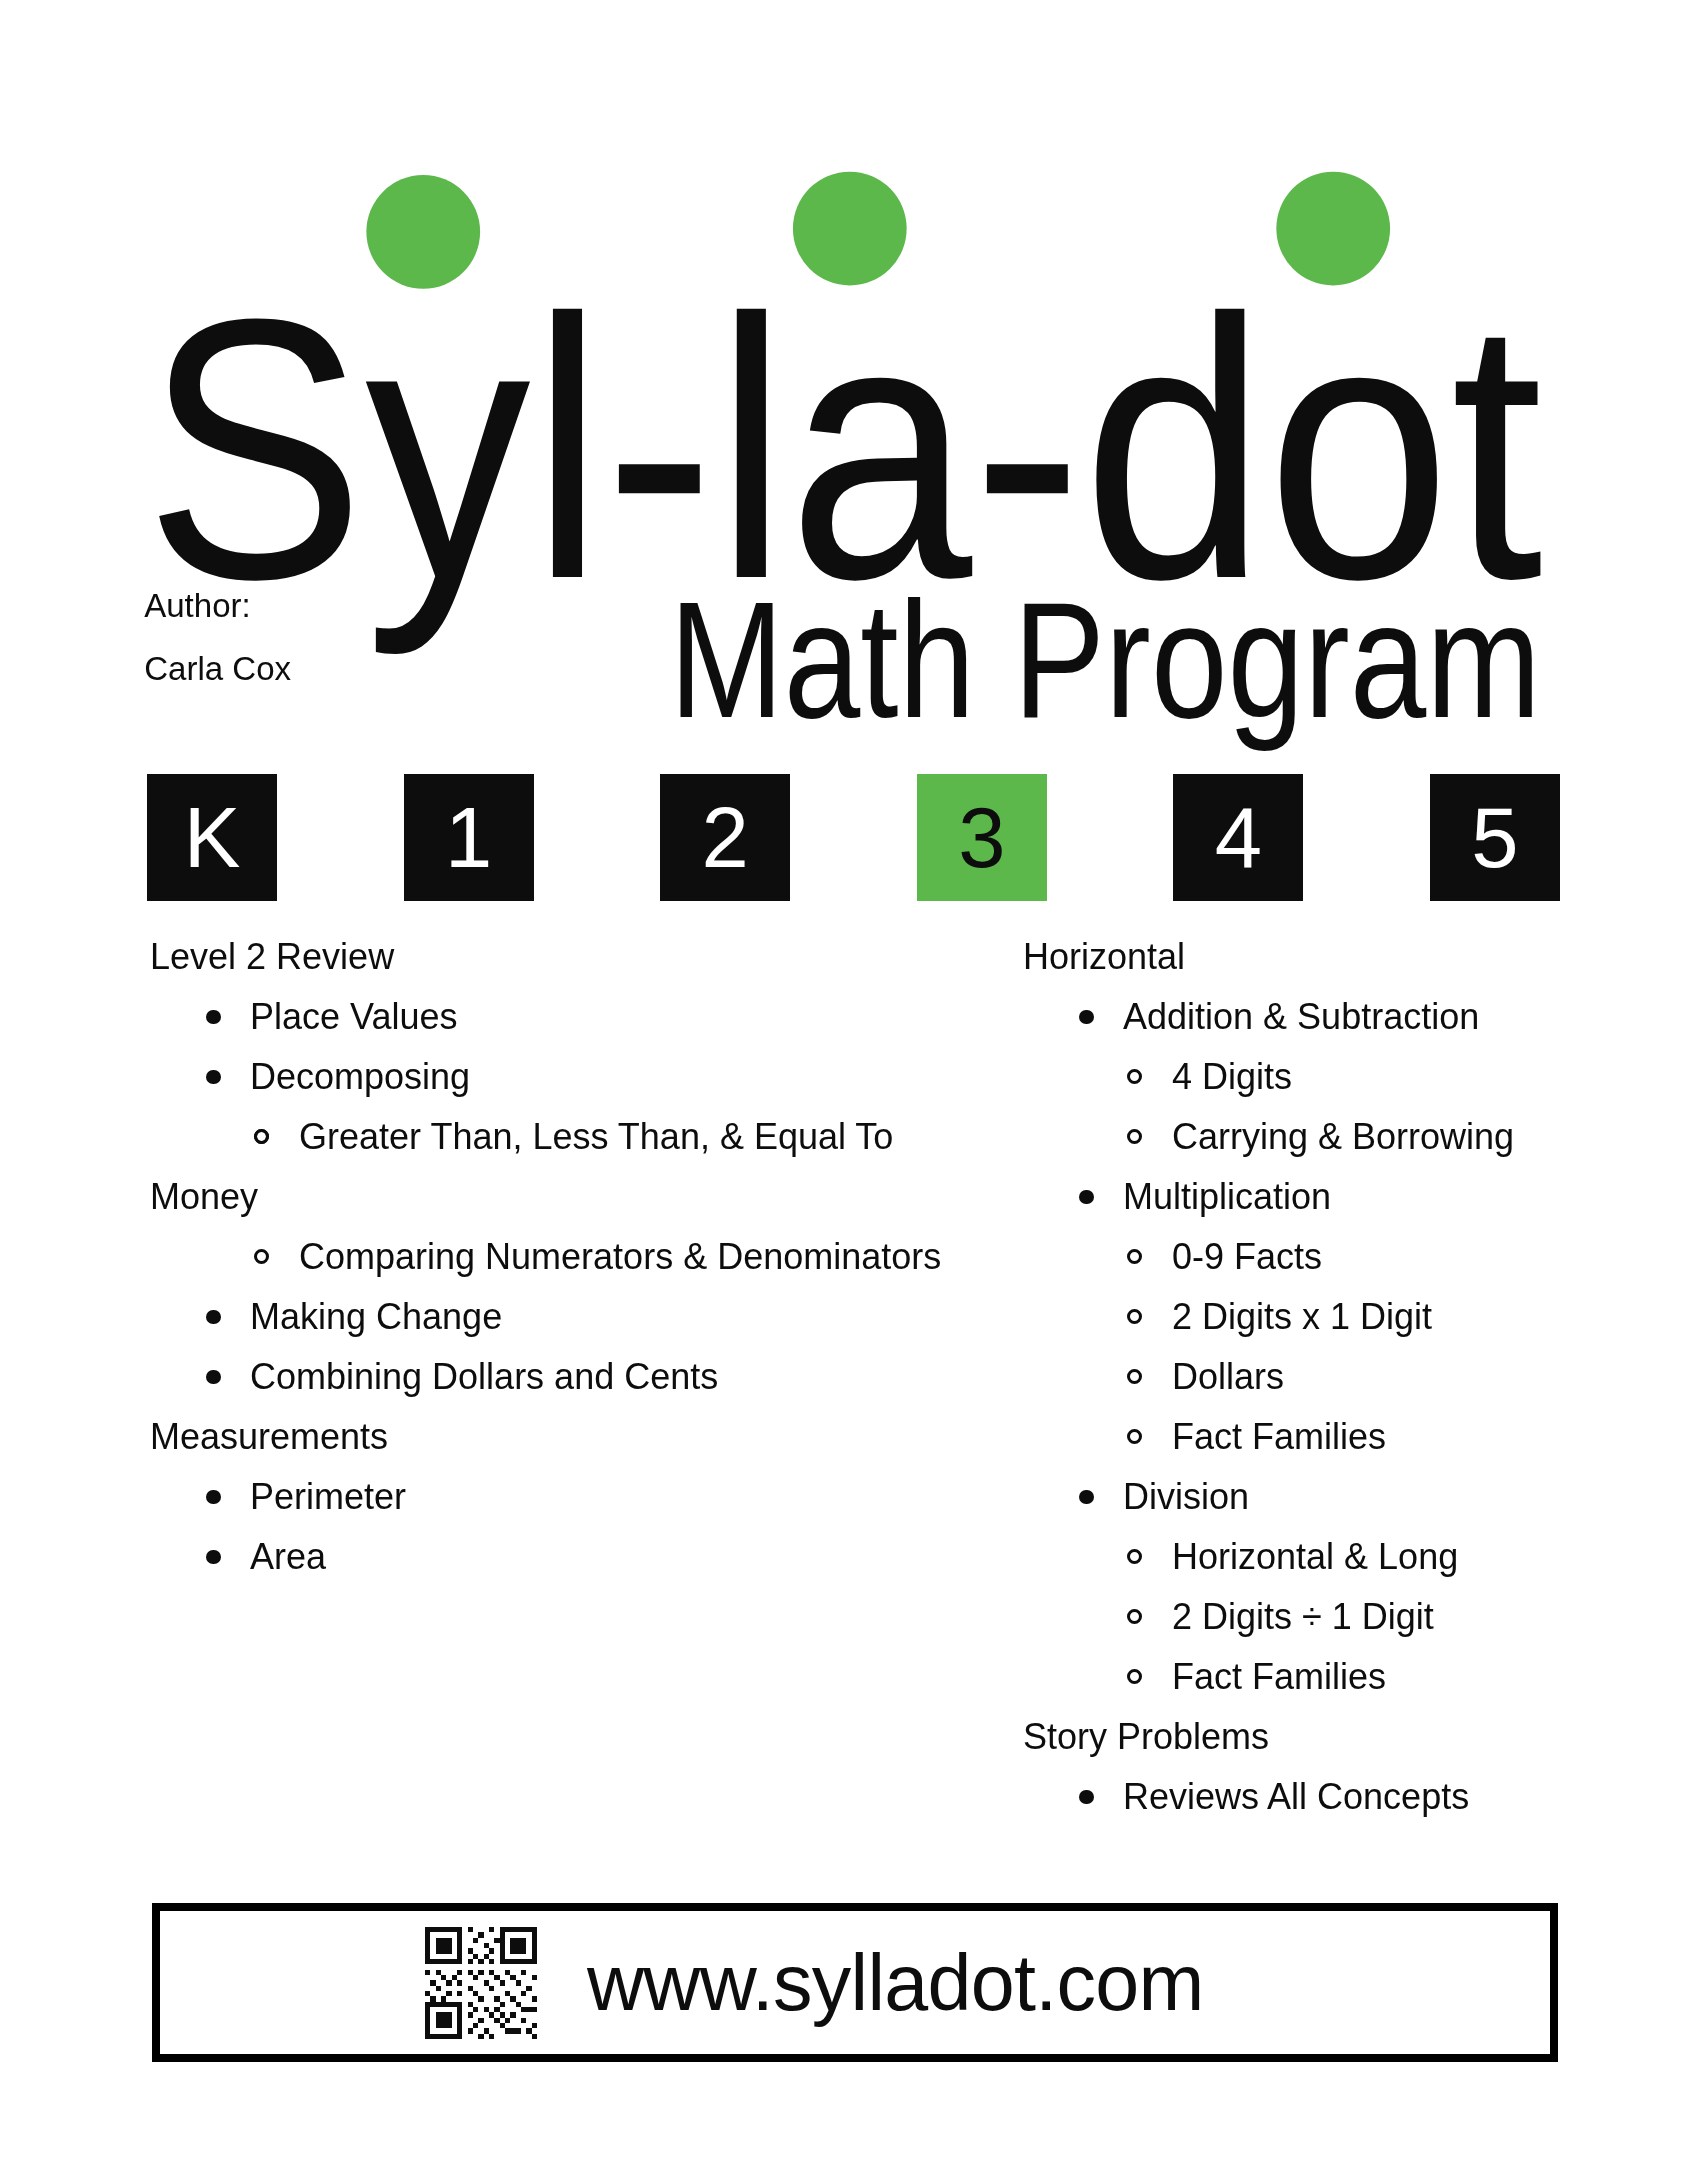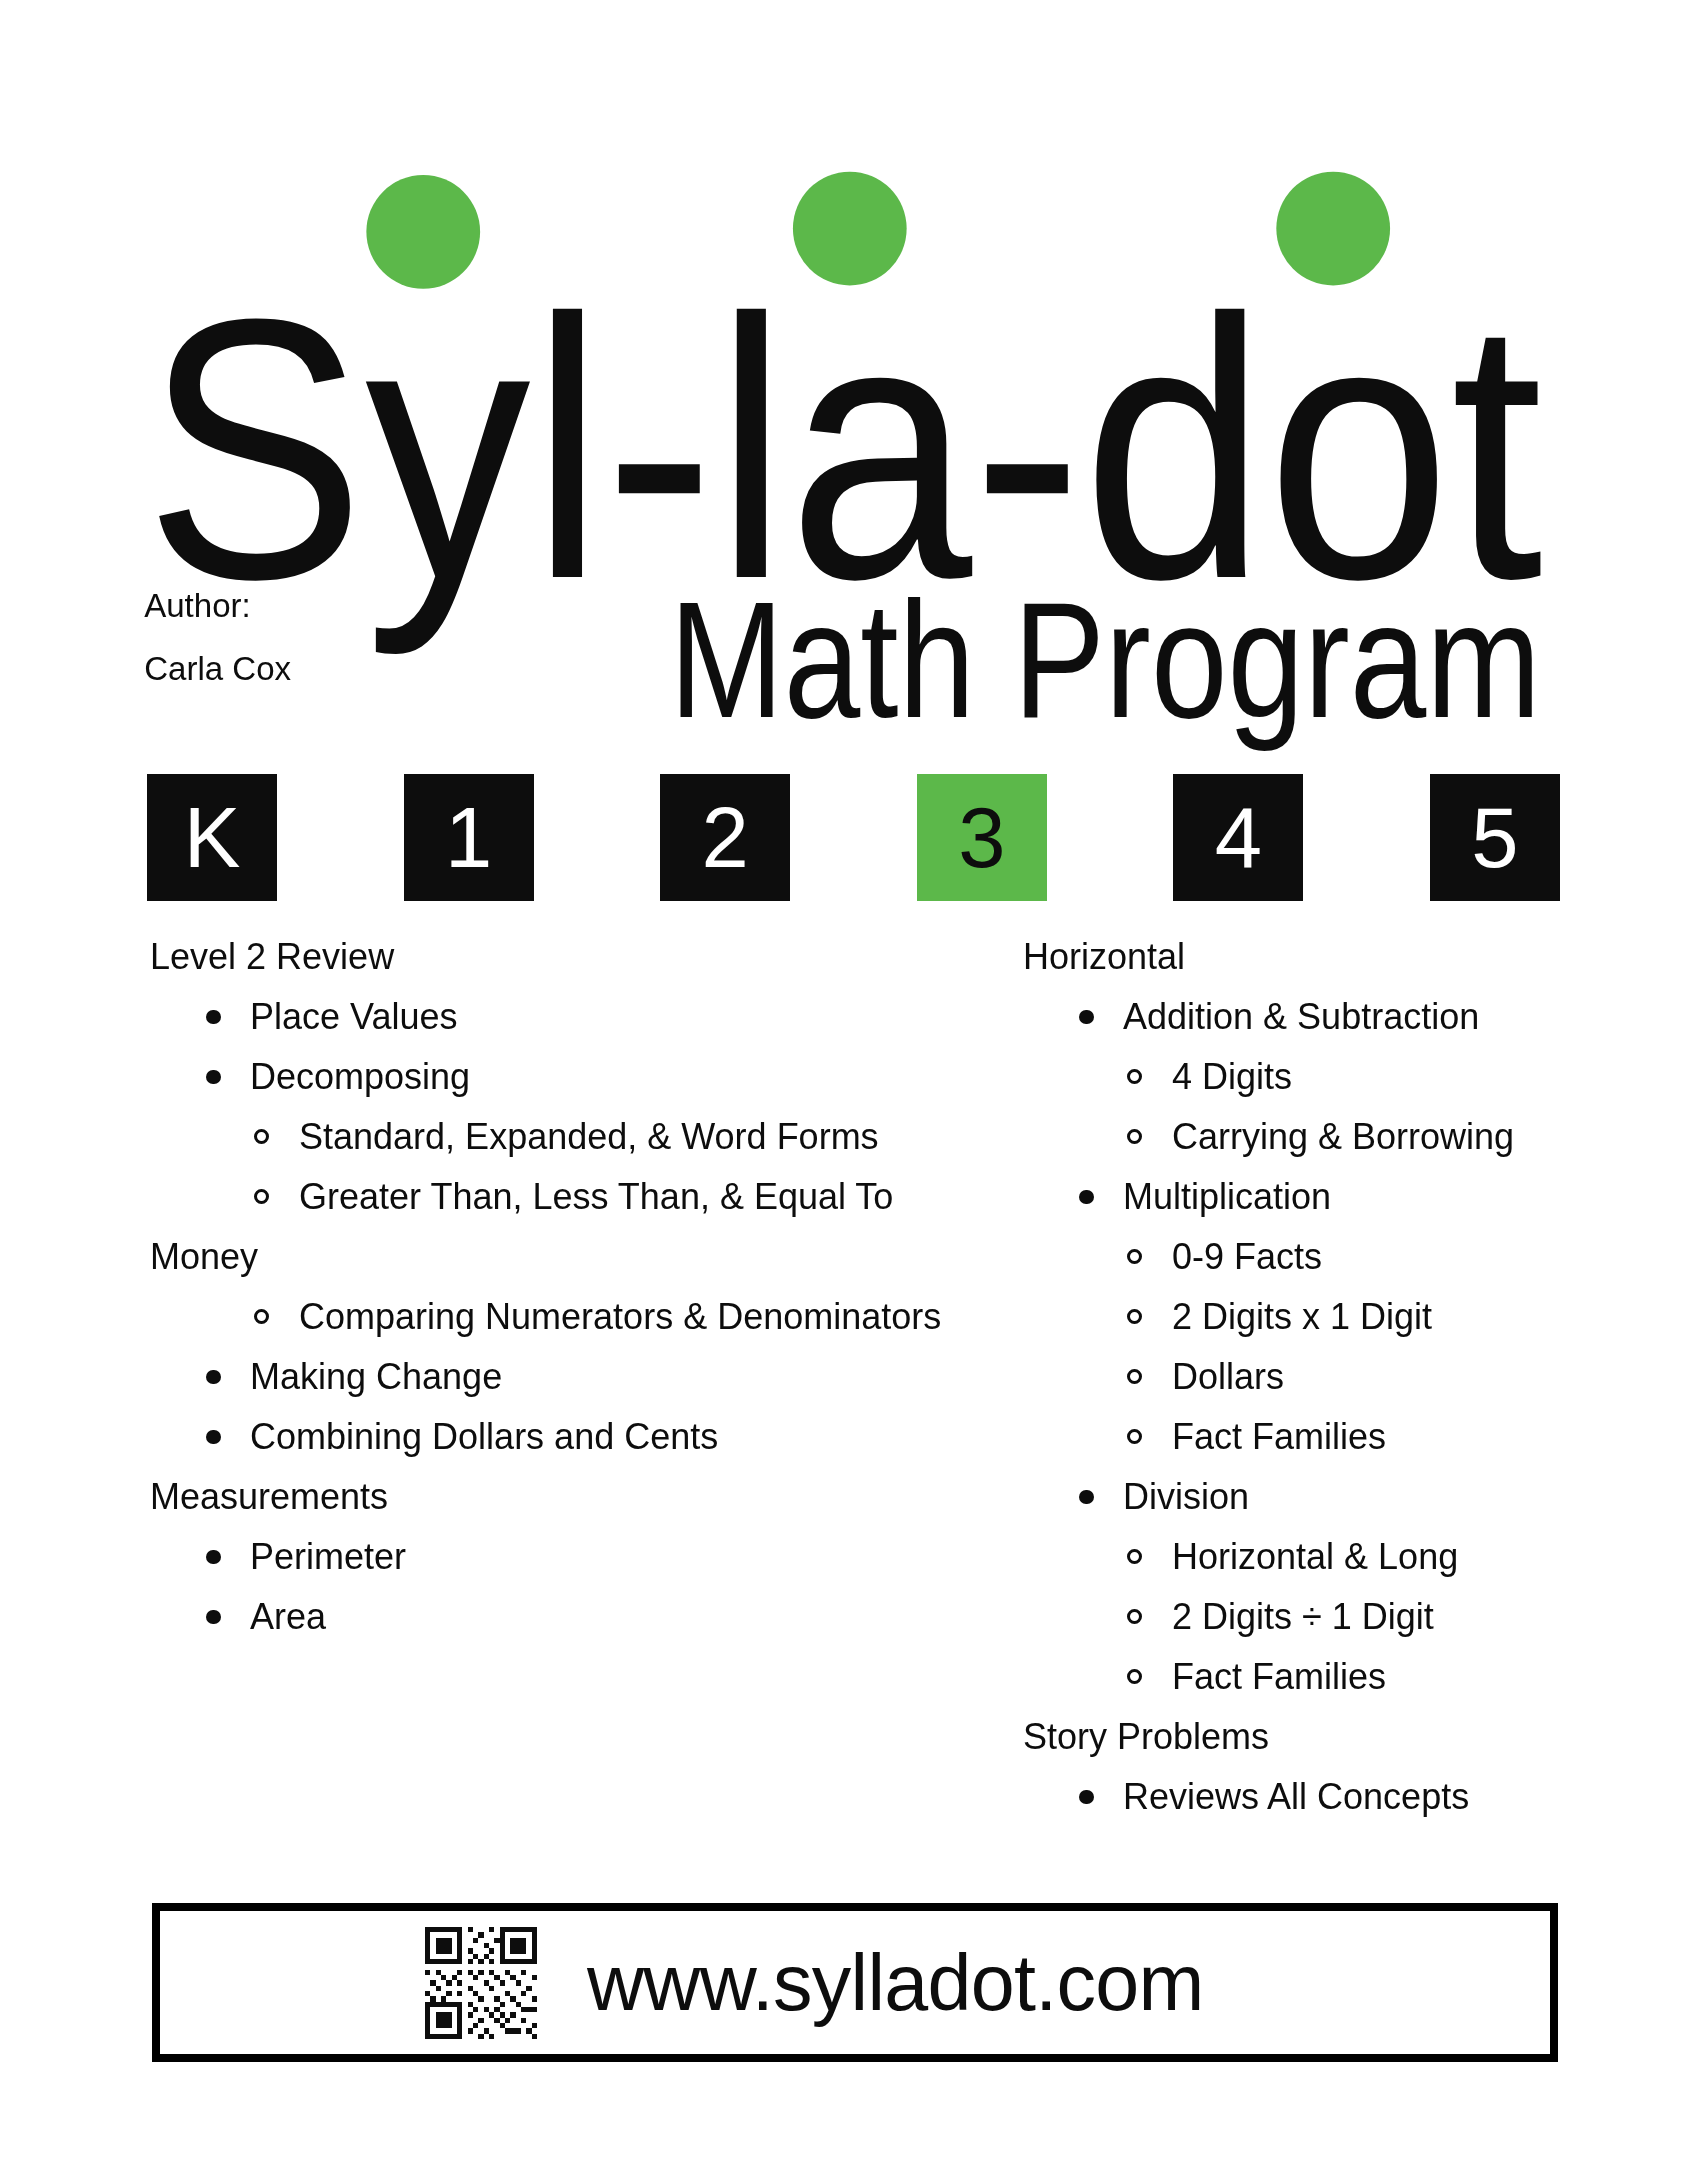--- a/index.html
+++ b/index.html
@@ -79,21 +79,21 @@
       </div>
     <div class="grade">
         <span>5</span>
       </div>
   </div>
 
   <div class="col col-left">
     <div class="li l0"><span>Level 2 Review</span></div>
     <div class="li l1"><span class="bullet-dot"></span><span>Place Values</span></div>
     <div class="li l1"><span class="bullet-dot"></span><span>Decomposing</span></div>
-    <div class="li l2"><span class="bullet-ring"></span><span>Standard, Expanded, &amp; Word Forms</span></div>
+    <div class="li l2"><span class="bullet-ring"></span></div>
     <div class="li l2"><span class="bullet-ring"></span><span>Greater Than, Less Than, &amp; Equal To</span></div>
     <div class="li l0"><span>Money</span></div>
     <div class="li l2"><span class="bullet-ring"></span><span>Comparing Numerators &amp; Denominators</span></div>
     <div class="li l1"><span class="bullet-dot"></span><span>Making Change</span></div>
     <div class="li l1"><span class="bullet-dot"></span><span>Combining Dollars and Cents</span></div>
     <div class="li l0"><span>Measurements</span></div>
     <div class="li l1"><span class="bullet-dot"></span><span>Perimeter</span></div>
     <div class="li l1"><span class="bullet-dot"></span><span>Area</span></div>
   </div>
 

